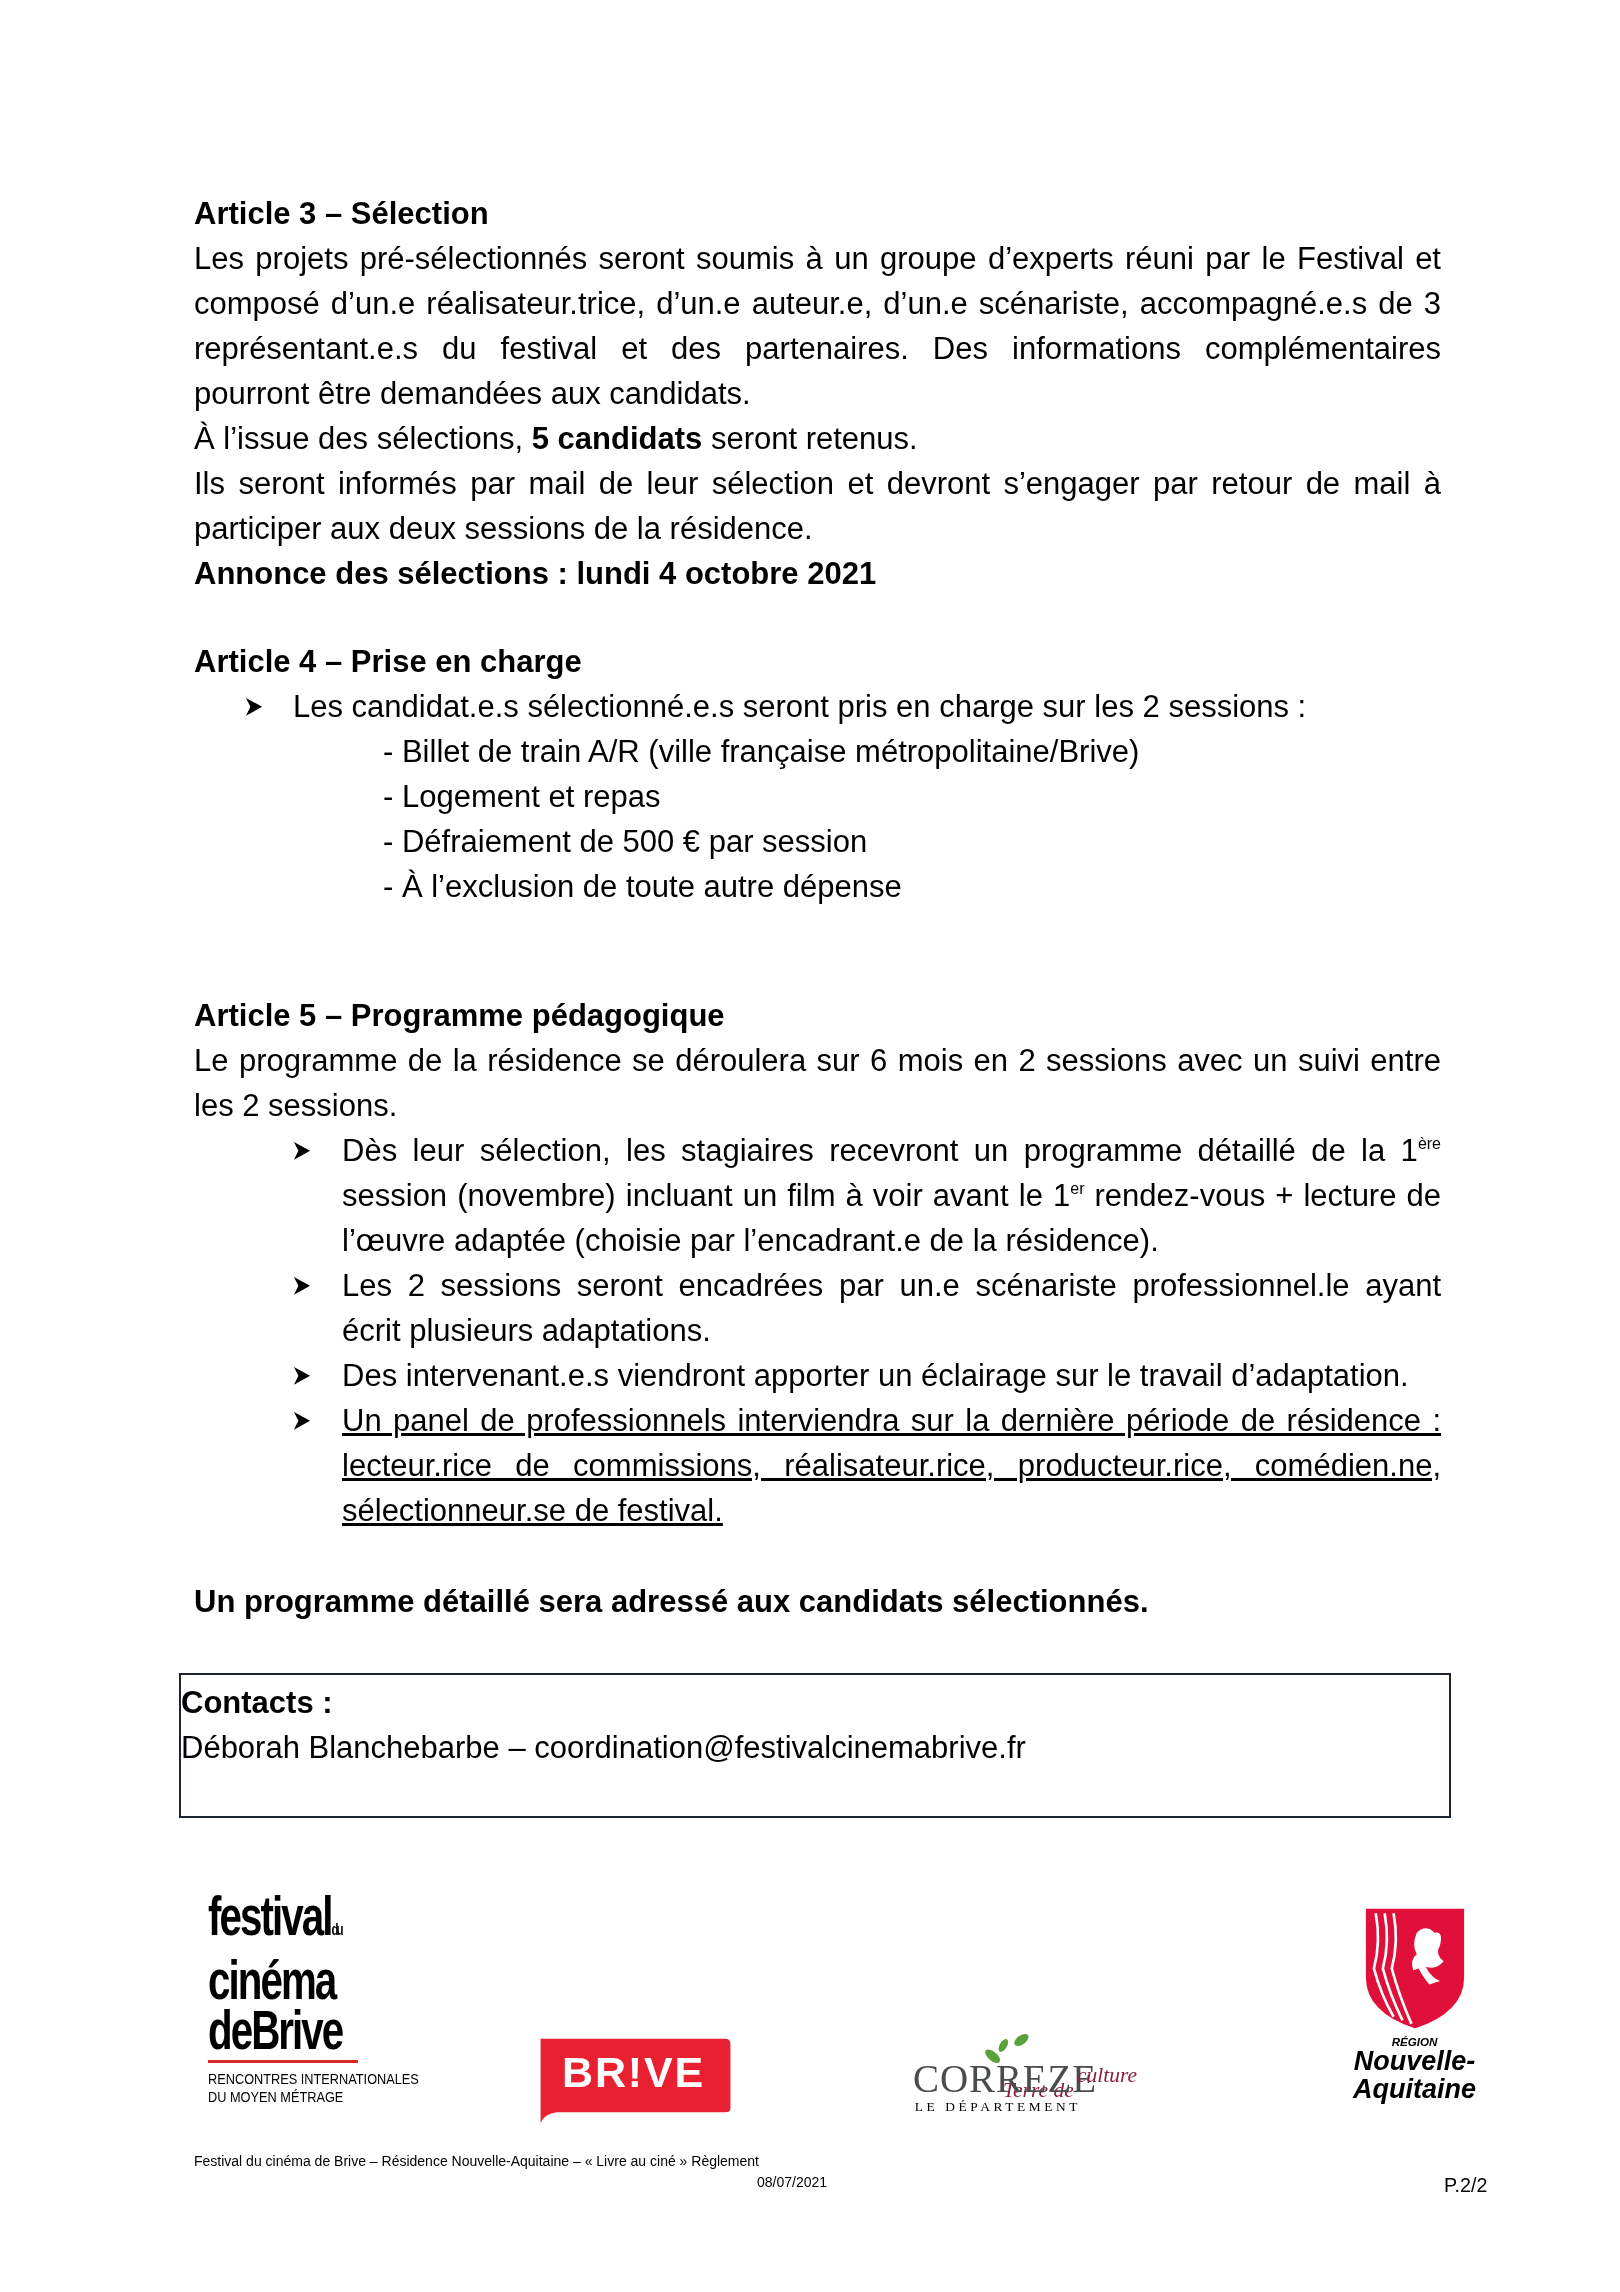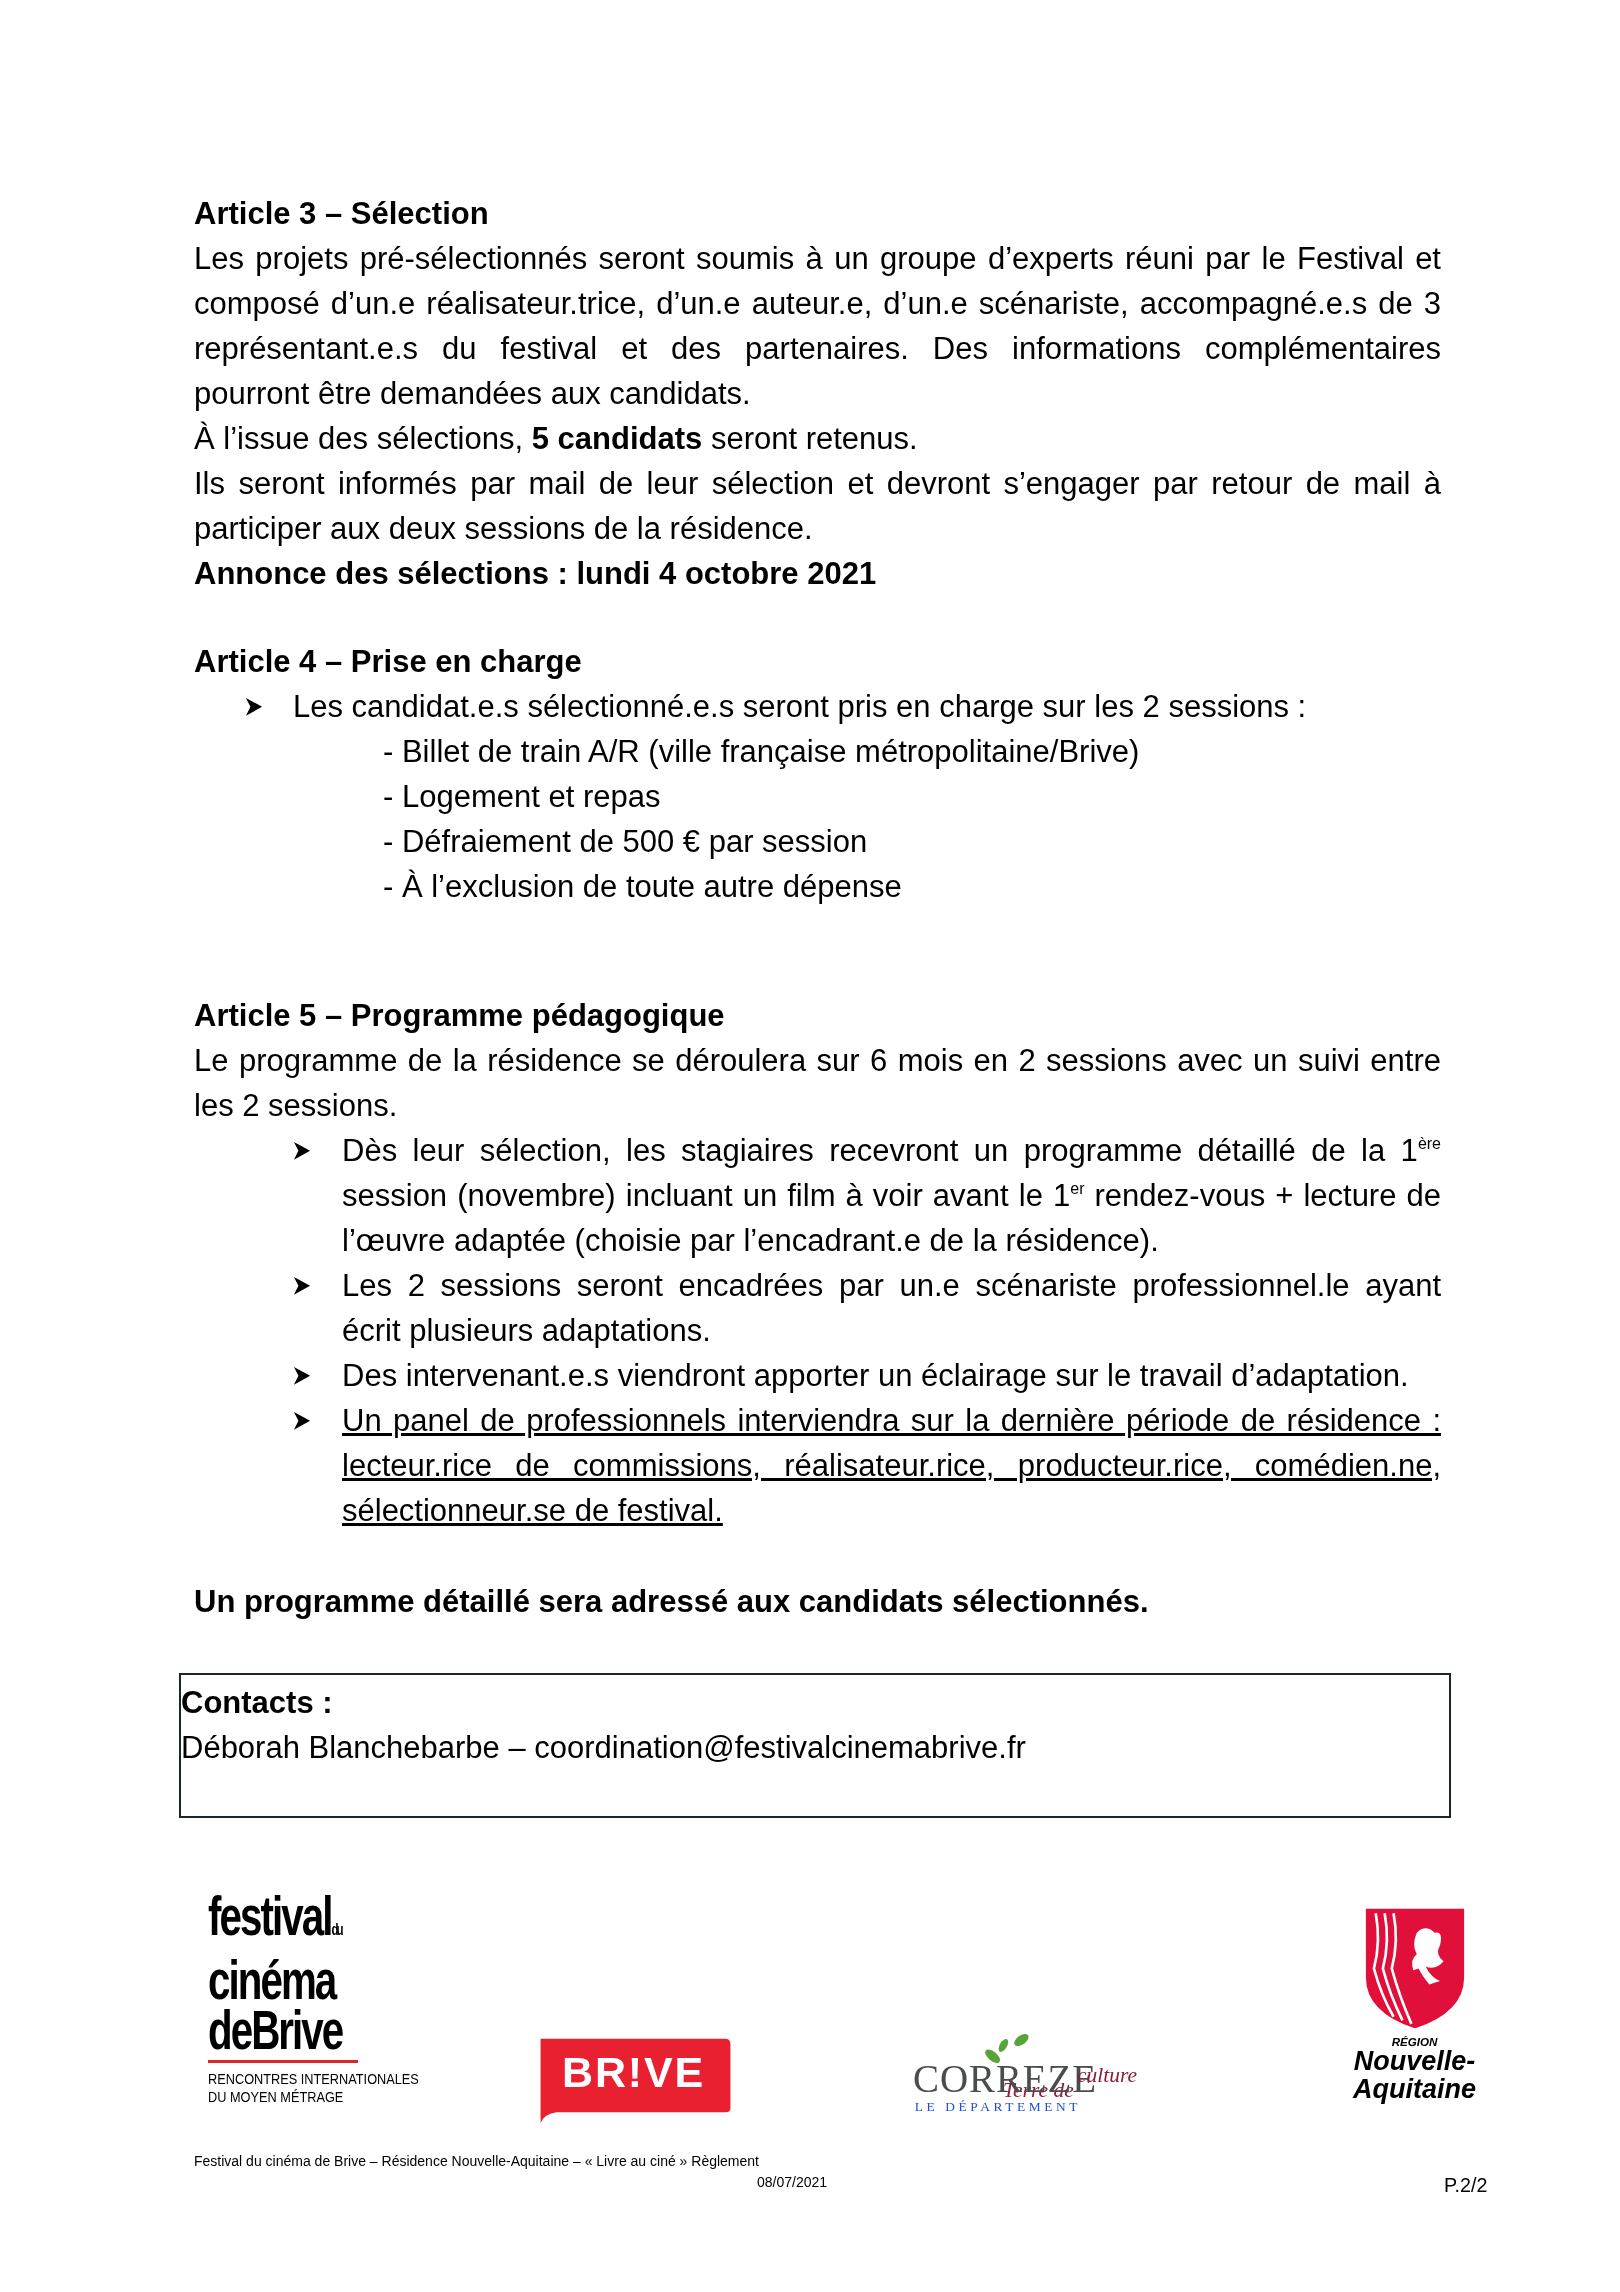--- a/index.html
+++ b/index.html
@@ -128,21 +128,21 @@
 
   <div class="logo correze-logo">
     <svg style="position:absolute; left:67px; top:0;" width="54" height="36" viewBox="0 0 60 40">
       <ellipse cx="14" cy="28" rx="10" ry="5" transform="rotate(40 14 28)" fill="#5aa33a"></ellipse>
       <ellipse cx="26" cy="16" rx="4" ry="8" transform="rotate(30 26 16)" fill="#5aa33a"></ellipse>
       <ellipse cx="46" cy="10" rx="9" ry="5" transform="rotate(-35 46 10)" fill="#5aa33a"></ellipse>
     </svg>
     <div style="position:absolute; left:90px; top:3px; color:#8b1e3a; font-style:italic; font-size:21.5px; font-family:'Liberation Serif', serif;margin-top:44px;">Terre de</div>
     <div style="position:absolute; left:0; top:25px; color:#4a4e4a; font-size:39px; font-family:'Liberation Serif', serif; letter-spacing:0.9px;">CORREZE</div>
     <div style="position:absolute; left:164px; top:32px; color:#8b1e3a; font-style:italic; font-size:21.5px; font-family:'Liberation Serif', serif;">culture</div>
-    <div style="position:absolute; left:1.8px; top:68px; color:#1d4ed8; font-size:13.4px; letter-spacing:3.6px; font-family:'Liberation Serif', serif;">LE DÉPARTEMENT</div>
+    <div style="position:absolute; left:1.8px; top:68px; color:#000000; font-size:13.4px; letter-spacing:3.6px; font-family:'Liberation Serif', serif;">LE DÉPARTEMENT</div>
   </div>
 
   <div class="logo na-logo">
     <svg width="104" height="125" viewBox="0 0 116 140" style="display:block; margin:0 auto;">
       <path d="M4 4 H112 V80 Q112 118 58 136 Q4 118 4 80 Z" fill="#e0103a" stroke="#e0103a" stroke-width="2"></path>
       <path d="M14 8 Q20 40 12 70 Q20 100 34 124" stroke="#fff" stroke-width="3" fill="none"></path>
       <path d="M24 8 Q30 40 22 70 Q30 100 44 128" stroke="#fff" stroke-width="3" fill="none"></path>
       <path d="M34 8 Q40 40 32 70 Q40 100 54 132" stroke="#fff" stroke-width="3" fill="none"></path>
       <path d="M60 30 Q70 20 80 30 Q90 28 86 44 Q80 54 90 62 Q82 72 70 68 Q76 80 86 84 L74 88 Q66 78 62 70 L56 72 Q52 60 60 54 Q54 44 60 30 Z" fill="#fff"></path>
     </svg>

